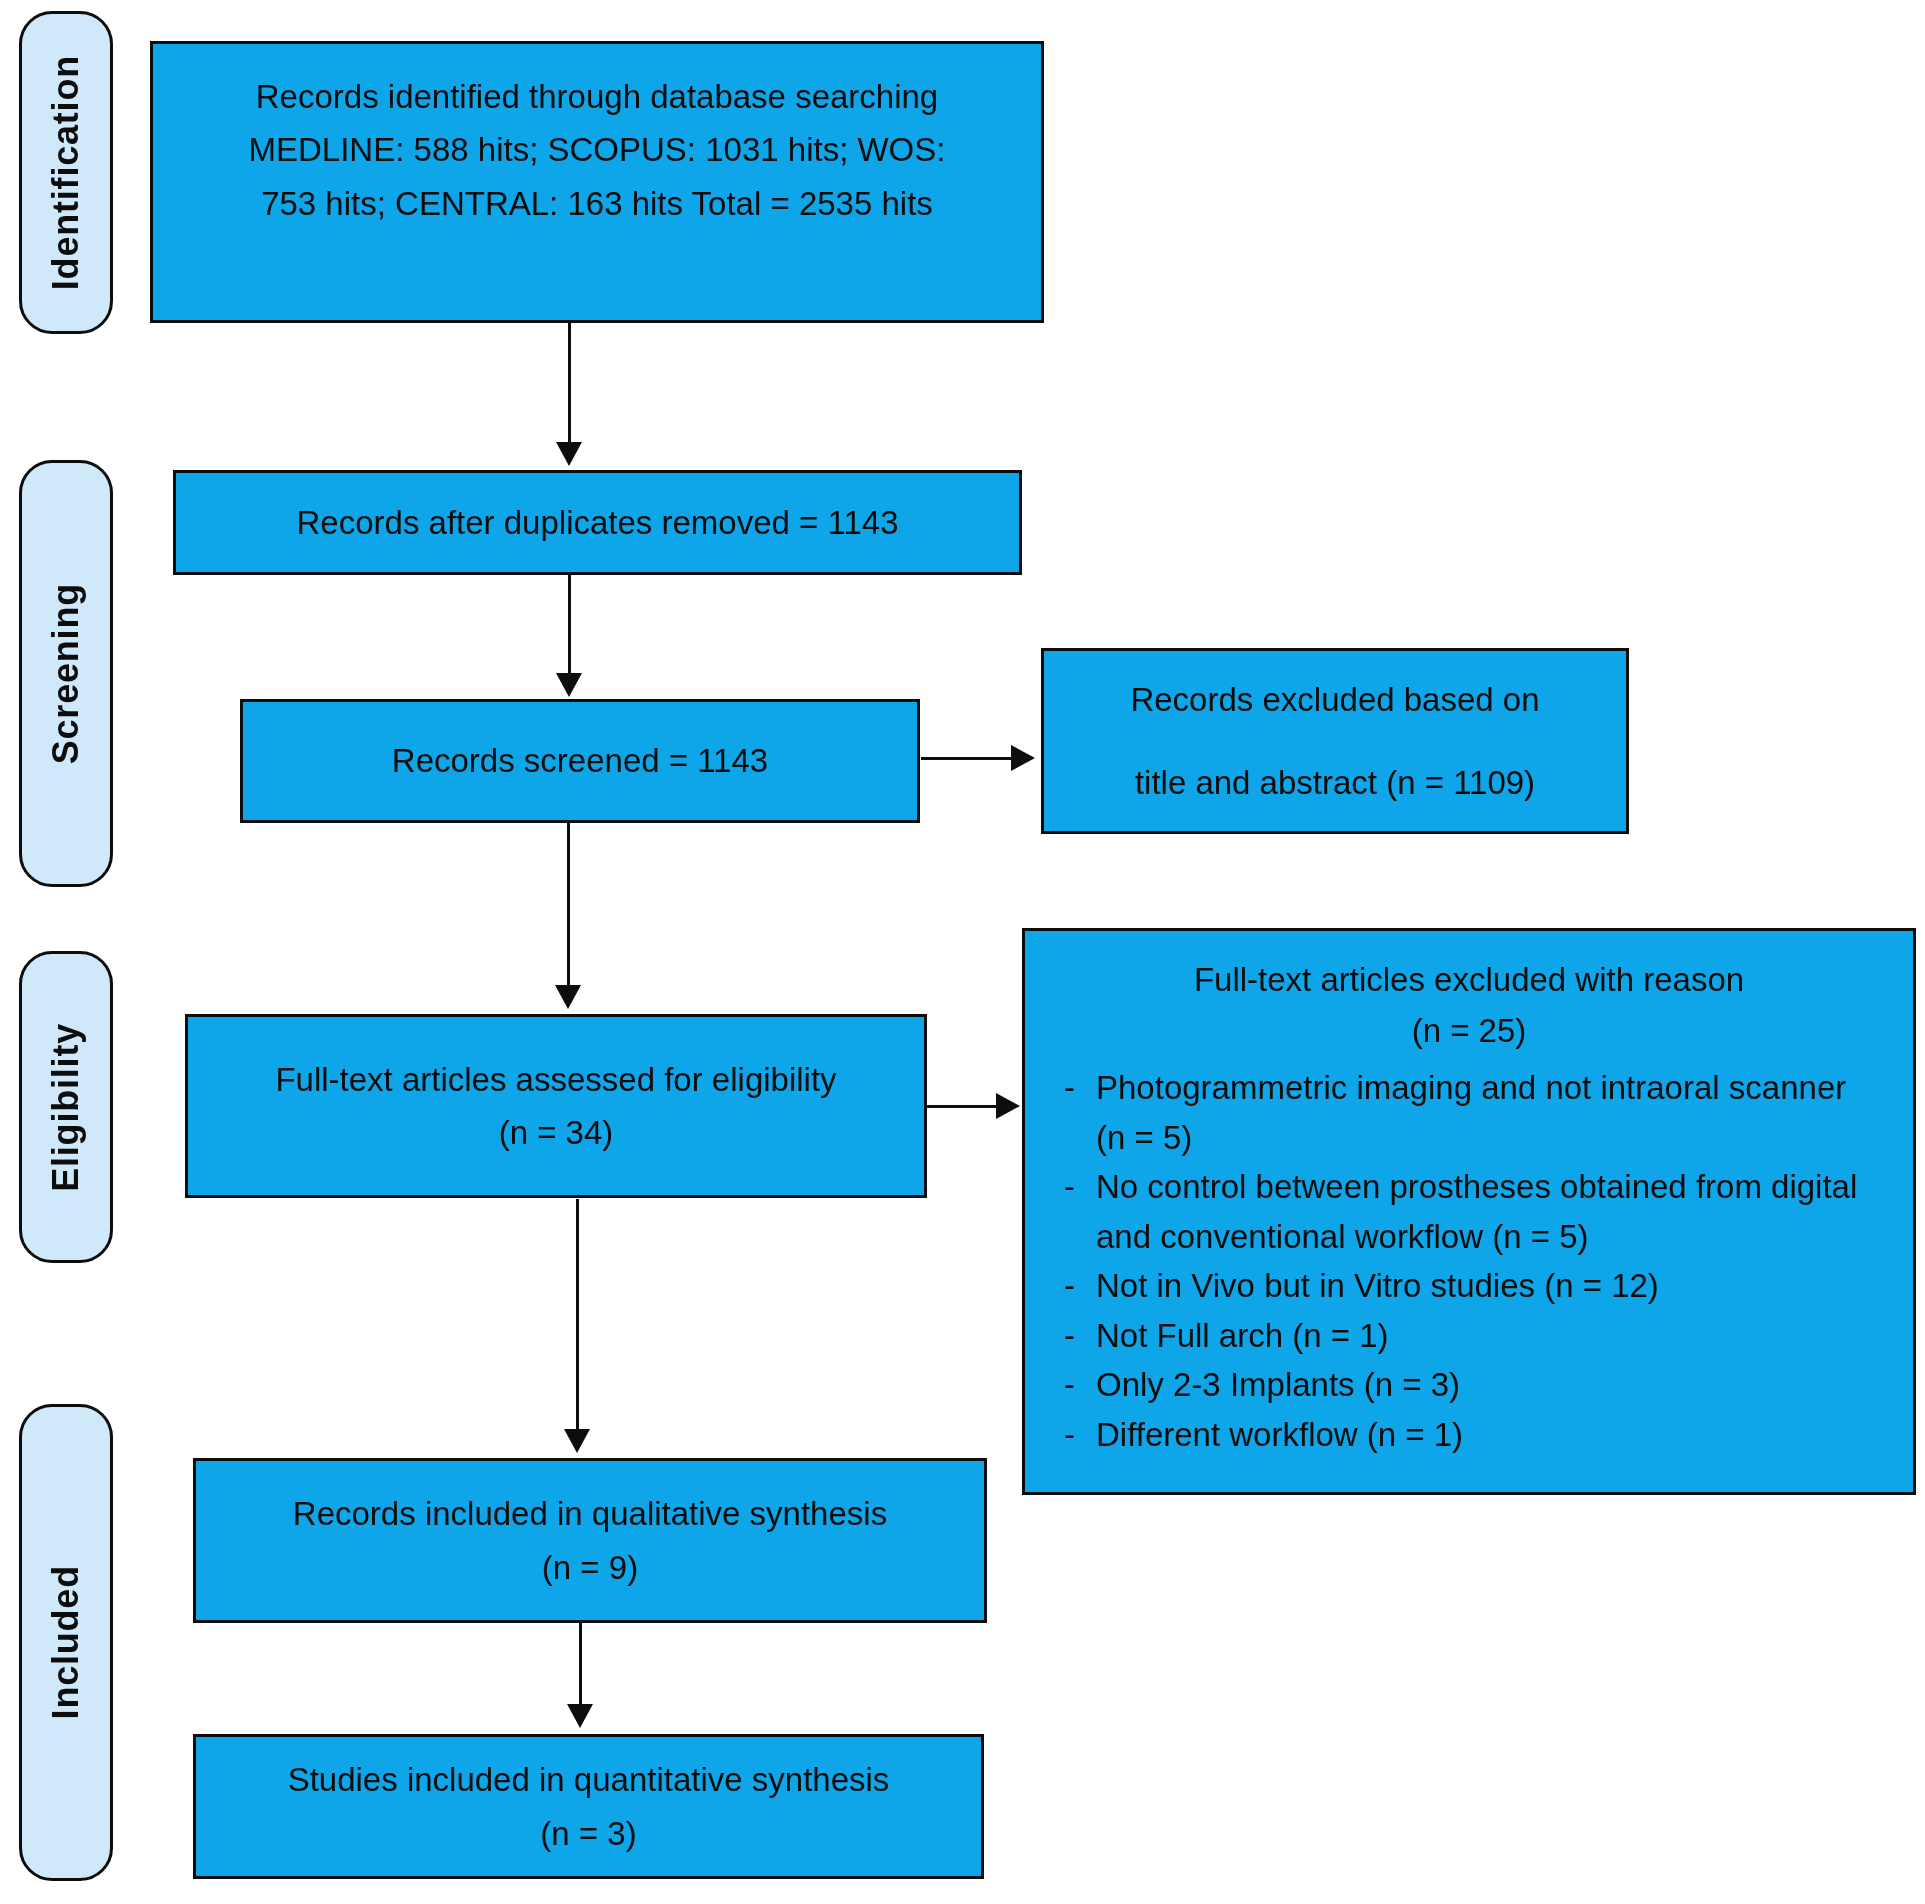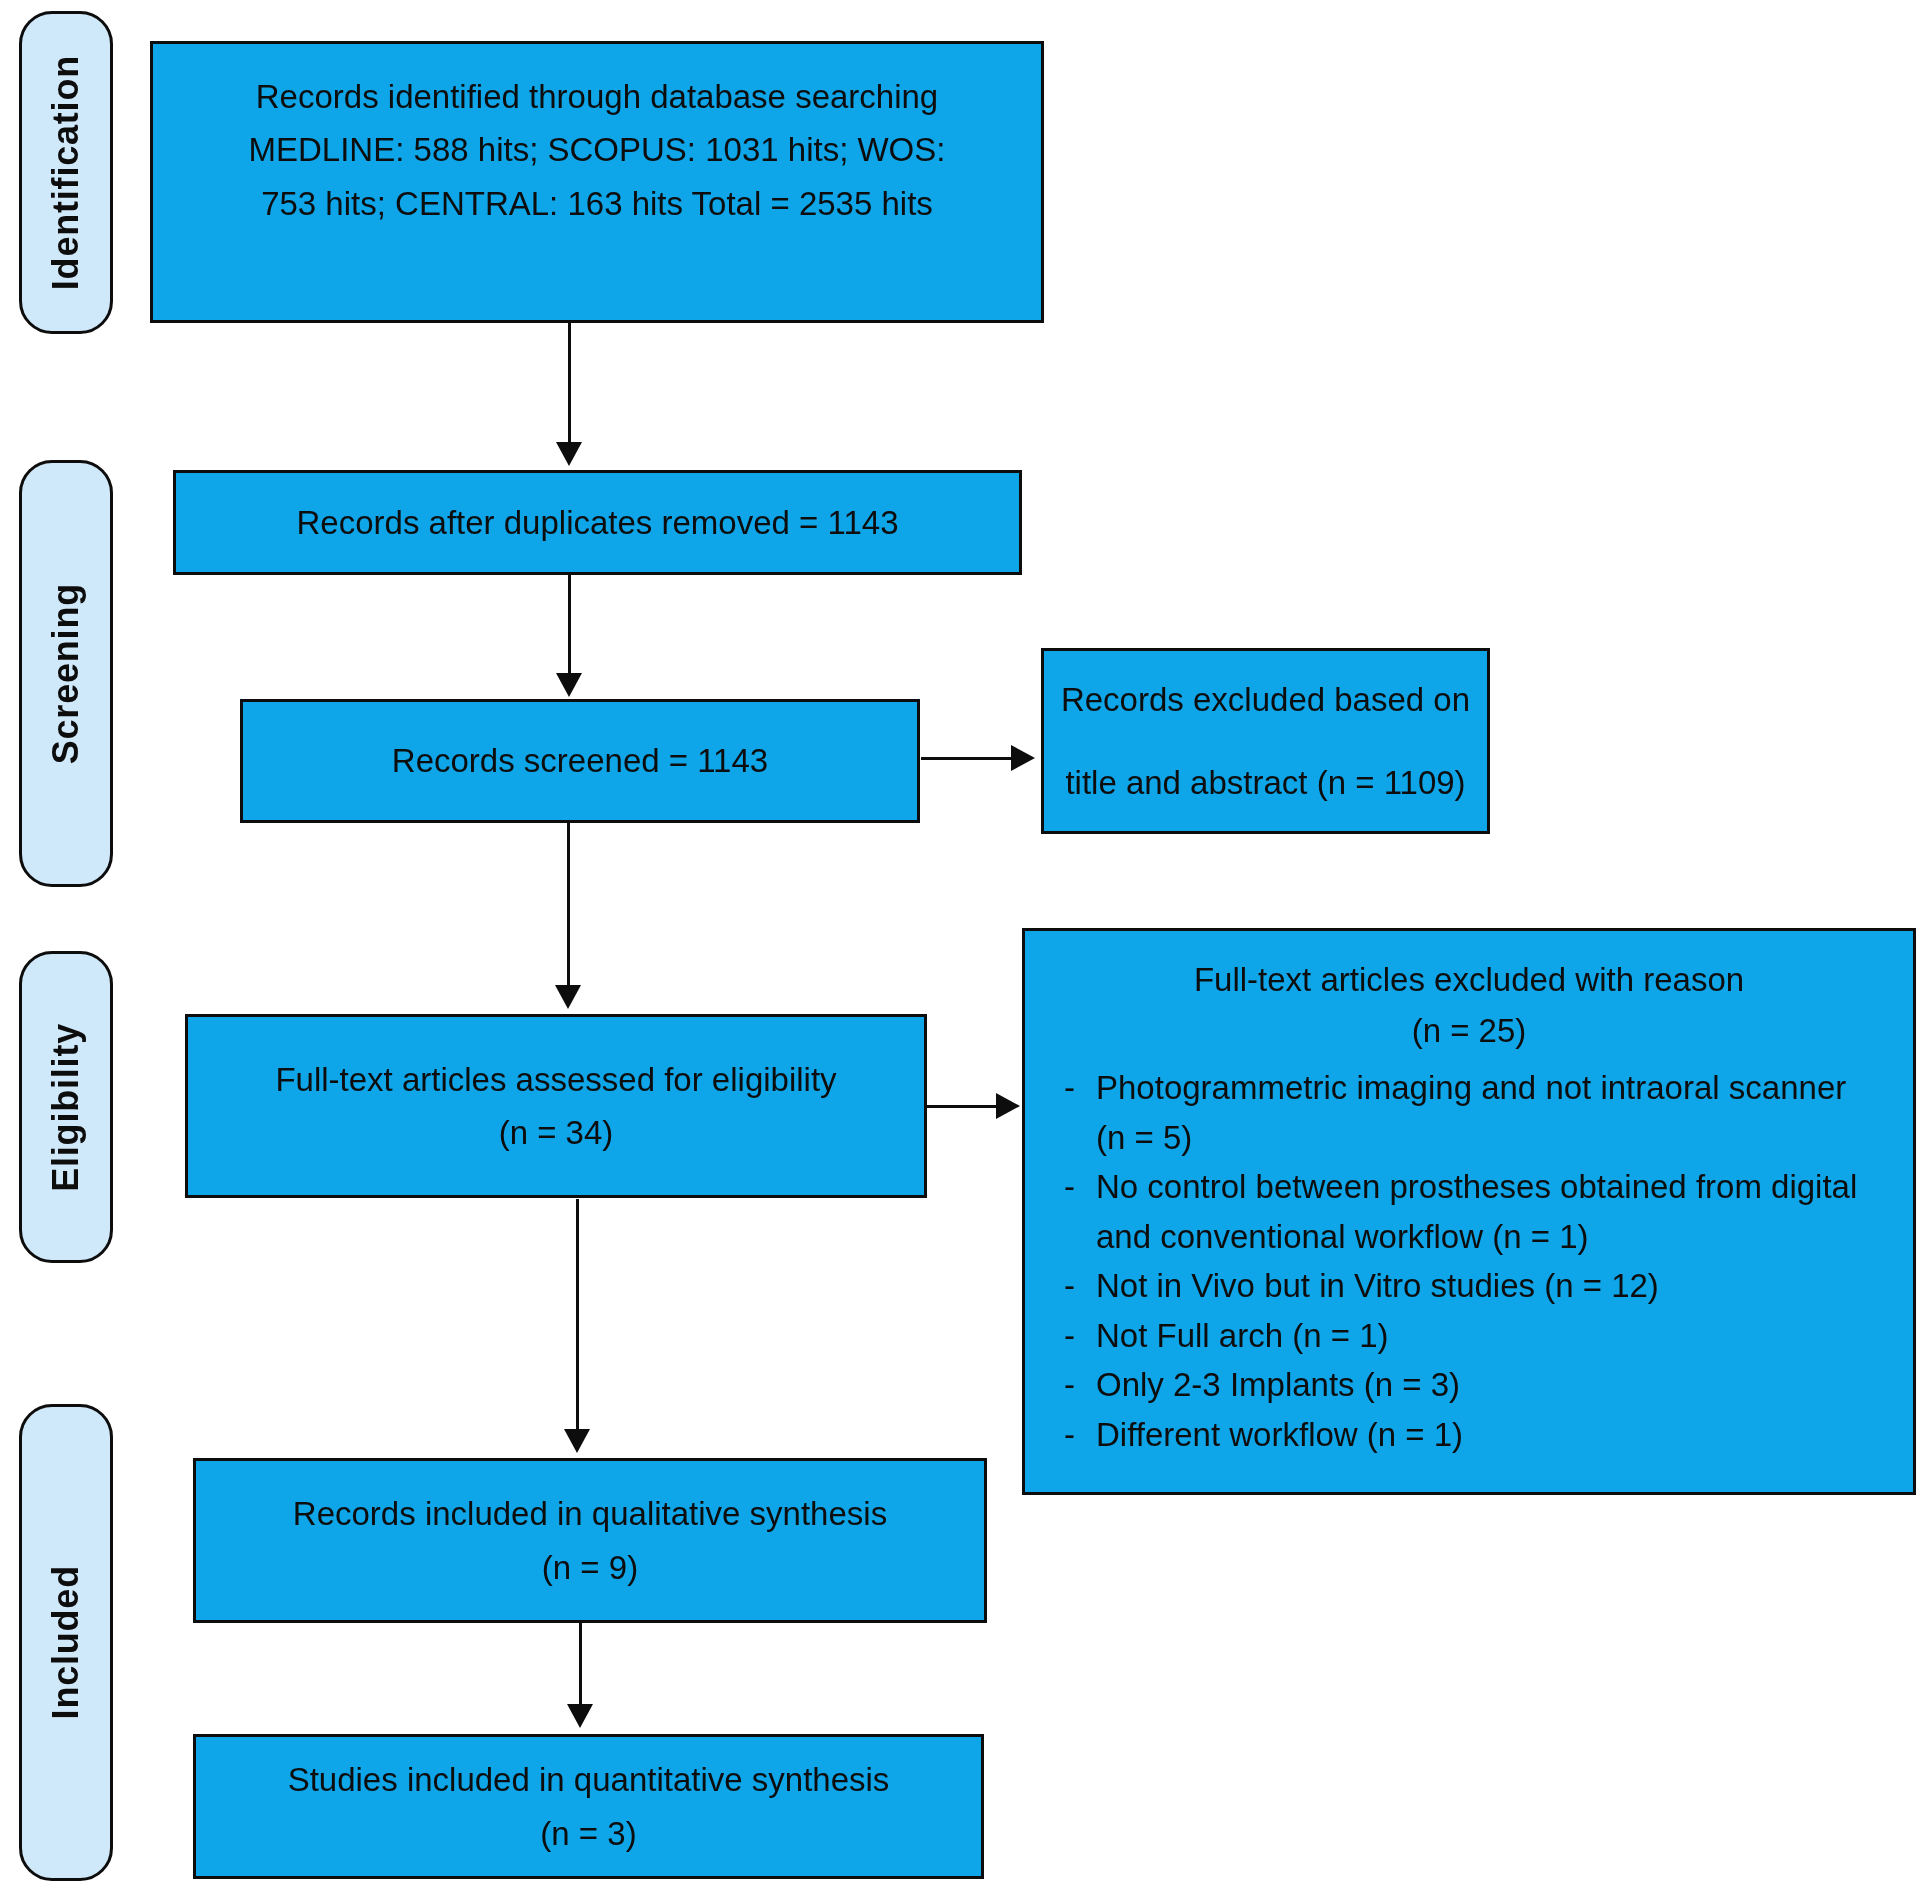--- a/index.html
+++ b/index.html
@@ -113,21 +113,21 @@
     <div>
       <span>Records screened = </span><b>1143</b>
     </div>
   </div>
 
   <div>
     <div class="shaft-h" style="left:921px;top:757px;width:92px;"></div>
     <div class="head-right" style="left:1011px;top:745px;"></div>
   </div>
 
-  <div class="fbox" style="left:1041px;top:648px;width:449px;height:186px;gap:29px;">
+  <div class="fbox" style="left:1041px;top:648px;width:588px;height:186px;gap:29px;">
     <div>
       <span>Records excluded based on</span>
     </div>
     <div>
       <span>title and abstract (n = </span><b>1109</b><span>)</span>
     </div>
   </div>
 
   <div>
     <div class="shaft-v" style="left:567px;top:823px;height:164px;"></div>
@@ -154,21 +154,21 @@
     </div>
     <div class="xhead" style="margin-bottom:7.5px;">
       <span>(n = </span><b>25</b><span>)</span>
     </div>
     <div class="reason">
       <span class="dash">-</span>
       <span class="rtext">Photogrammetric imaging and not intraoral scanner (n = 5)</span>
     </div>
     <div class="reason">
       <span class="dash">-</span>
-      <span class="rtext">No control between prostheses obtained from digital and conventional workflow (n = 1)</span>
+      <span class="rtext">No control between prostheses obtained from digital and conventional workflow (n = 5)</span>
     </div>
     <div class="reason">
       <span class="dash">-</span>
       <span class="rtext">Not in Vivo but in Vitro studies (n = 12)</span>
     </div>
     <div class="reason">
       <span class="dash">-</span>
       <span class="rtext">Not Full arch (n = 1)</span>
     </div>
     <div class="reason">

